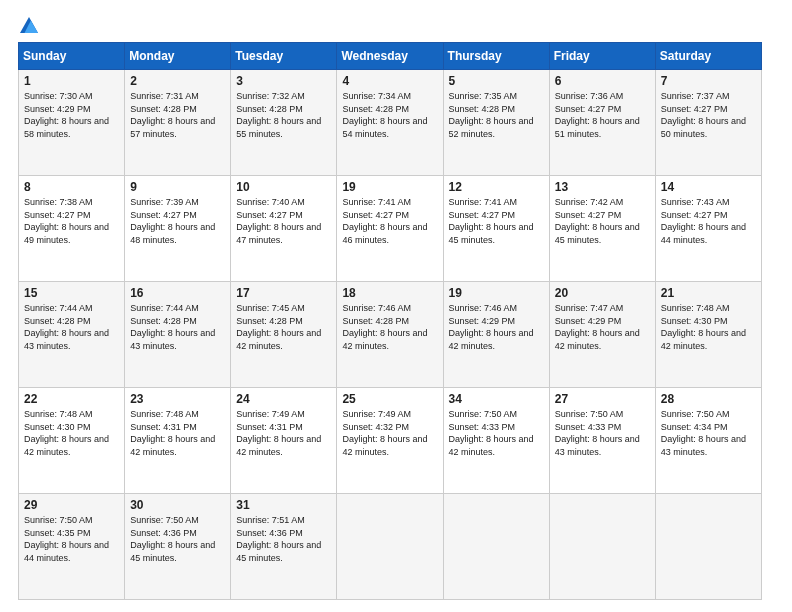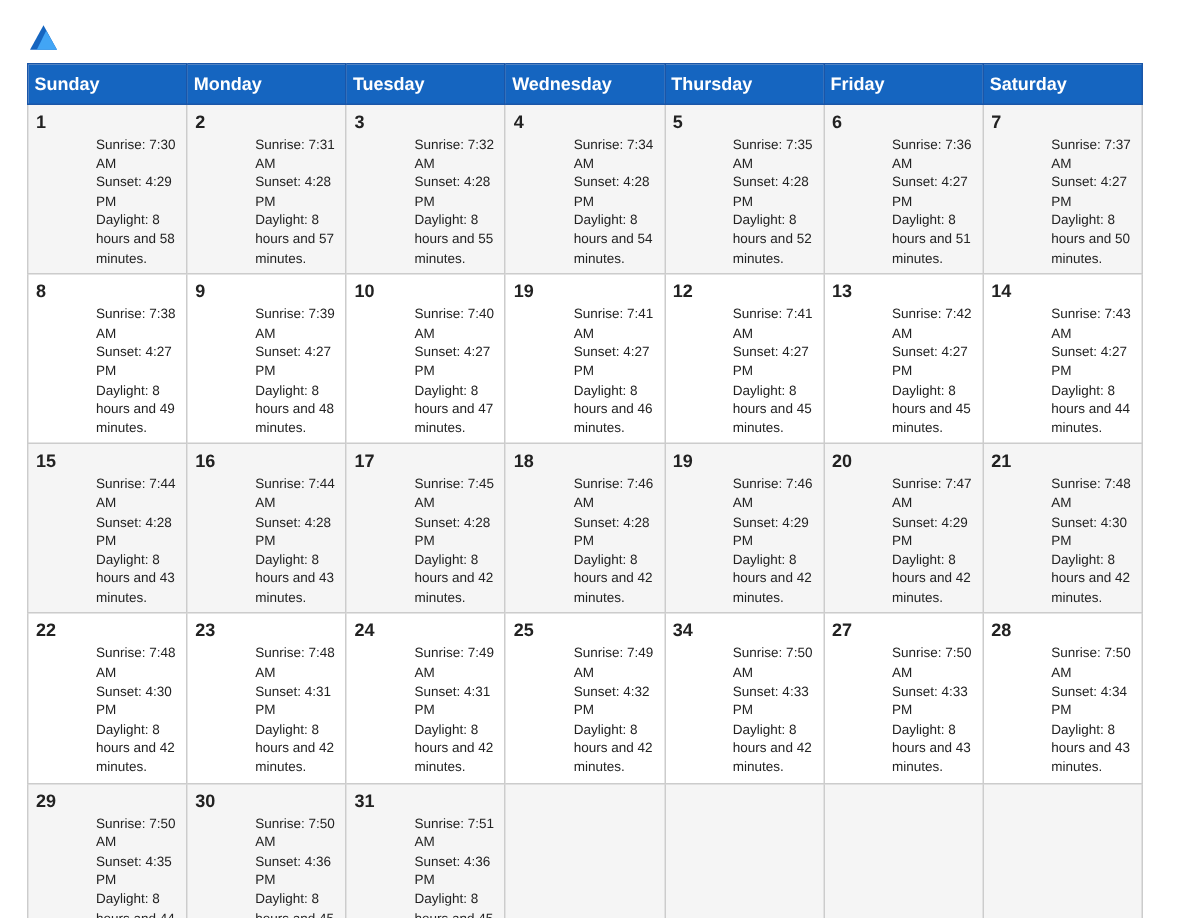--- a/index.html
+++ b/index.html
@@ -90,21 +90,20 @@
     .day-number {
       font-size: 12px;
       font-weight: bold;
       display: block;
       margin-bottom: 2px;
     }
     .day-info {
       font-size: 9px;
       line-height: 1.4;
       color: #222;
-      margin-left: 40px;
     }
     td.empty {
       background: #f5f5f5;
     }
   </style>
 </head>
 <body>
 
 <div class="page">
   <div class="header">

